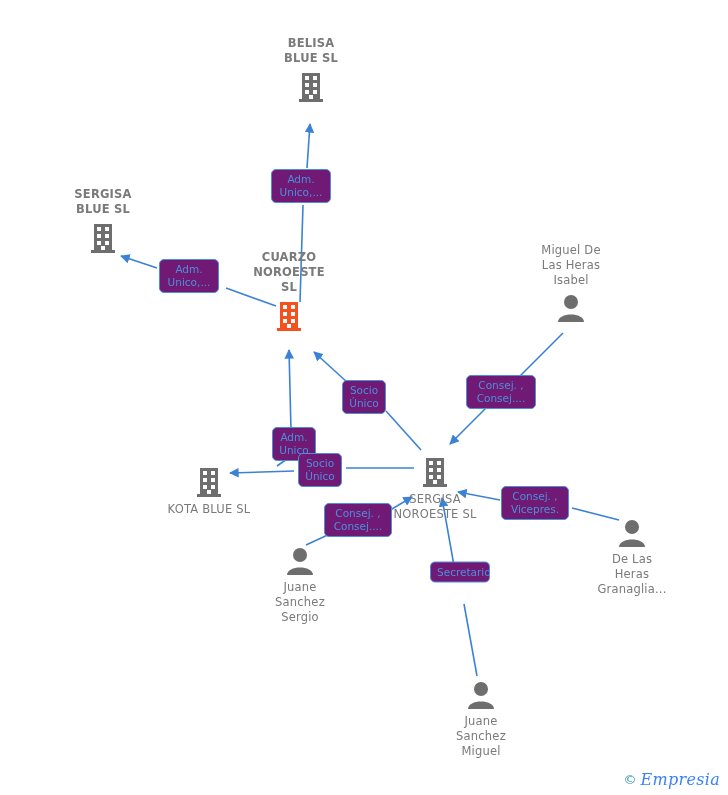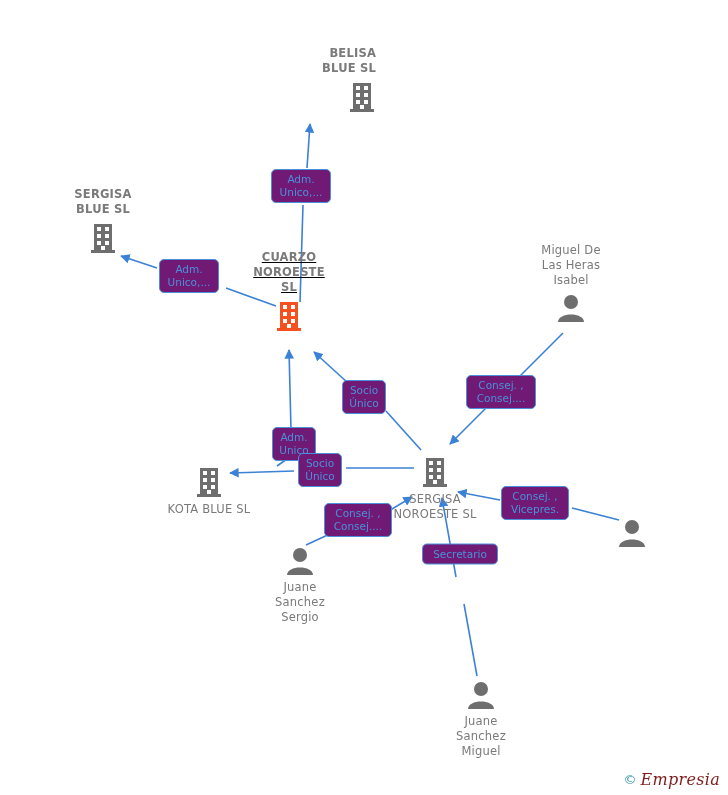--- a/index.html
+++ b/index.html
@@ -68,21 +68,21 @@
     display: flex;
     align-items: center;
     gap: 4px;
     font-size: 15px;
   }
   .watermark .copy {
     color: #2f8f9d;
     font-size: 13px;
   }
   .watermark .brand {
-    color: #7f1d1d;
+    color: #3b82f6;
     font-family: "DejaVu Serif", "Liberation Serif", serif;
     font-style: italic;
     font-size: 16px;
     letter-spacing: 0.3px;
   }
 </style>
 </head>
 <body>
 
 <div id="canvas">
@@ -133,21 +133,21 @@
       <line x1="306" y1="545" x2="332" y2="533" stroke="#3b82d6" stroke-width="1.6"></line>
       <line x1="387" y1="512" x2="412" y2="497" stroke="#3b82d6" stroke-width="1.6" marker-end="url(#arrow)"></line>
     </g>
 
     <g>
       <line x1="477" y1="676" x2="464" y2="604" stroke="#3b82d6" stroke-width="1.6"></line>
       <line x1="456" y1="577" x2="442" y2="498" stroke="#3b82d6" stroke-width="1.6" marker-end="url(#arrow)"></line>
     </g>
   </svg>
 
-  <div class="node company label-top" style="left:311px; top:46px;text-align:right;">
+  <div class="node company label-top" style="left:311px; top:36px;">
     <span class="node-label">BELISA
 BLUE  SL</span>
     <span class="icon-wrap">
       <svg width="28" height="32" viewBox="0 0 28 32" xmlns="http://www.w3.org/2000/svg">
         <rect x="5" y="2" width="18" height="26" fill="#6e6e6e"></rect>
         <rect x="2" y="28" width="24" height="3" fill="#6e6e6e"></rect>
         <rect x="8" y="5" width="4" height="4" fill="#ffffff"></rect>
         <rect x="16" y="5" width="4" height="4" fill="#ffffff"></rect>
         <rect x="8" y="12" width="4" height="4" fill="#ffffff"></rect>
         <rect x="16" y="12" width="4" height="4" fill="#ffffff"></rect>
@@ -169,21 +169,21 @@
         <rect x="16" y="5" width="4" height="4" fill="#ffffff"></rect>
         <rect x="8" y="12" width="4" height="4" fill="#ffffff"></rect>
         <rect x="16" y="12" width="4" height="4" fill="#ffffff"></rect>
         <rect x="8" y="19" width="4" height="4" fill="#ffffff"></rect>
         <rect x="16" y="19" width="4" height="4" fill="#ffffff"></rect>
         <rect x="12" y="24" width="4" height="4" fill="#ffffff"></rect>
       </svg>
     </span>
   </div>
 
-  <div class="node company label-top" style="left:289px; top:250px;text-decoration:underline;">
+  <div class="node company label-top" style="left:289px; top:250px;">
     <span class="node-label">CUARZO
 NOROESTE
 SL</span>
     <span class="icon-wrap">
       <svg width="28" height="32" viewBox="0 0 28 32" xmlns="http://www.w3.org/2000/svg">
         <rect x="5" y="2" width="18" height="26" fill="#f4511e"></rect>
         <rect x="2" y="28" width="24" height="3" fill="#f4511e"></rect>
         <rect x="8" y="5" width="4" height="4" fill="#ffffff"></rect>
         <rect x="16" y="5" width="4" height="4" fill="#ffffff"></rect>
         <rect x="8" y="12" width="4" height="4" fill="#ffffff"></rect>
@@ -242,20 +242,23 @@
     <span class="node-label">KOTA BLUE SL</span>
   </div>
 
   <div class="node person label-bottom" style="left:632px; top:518px;">
     <span class="icon-wrap">
       <svg width="28" height="30" viewBox="0 0 28 30" xmlns="http://www.w3.org/2000/svg">
         <circle cx="14" cy="9" r="7" fill="#6e6e6e"></circle>
         <path d="M1 29 C1 19 27 19 27 29 Z" fill="#6e6e6e"></path>
       </svg>
     </span>
+    <span class="node-label">De Las
+Heras
+Granaglia...</span>
   </div>
 
   <div class="node person label-bottom" style="left:300px; top:546px;">
     <span class="icon-wrap">
       <svg width="28" height="30" viewBox="0 0 28 30" xmlns="http://www.w3.org/2000/svg">
         <circle cx="14" cy="9" r="7" fill="#6e6e6e"></circle>
         <path d="M1 29 C1 19 27 19 27 29 Z" fill="#6e6e6e"></path>
       </svg>
     </span>
     <span class="node-label">Juane
@@ -292,20 +295,20 @@
 
   <div class="edge-label" style="left:320px; top:470px; width:44px;">Socio
 Único</div>
 
   <div class="edge-label" style="left:535px; top:503px; width:68px;">Consej. ,
 Vicepres.</div>
 
   <div class="edge-label" style="left:358px; top:520px; width:68px;">Consej. ,
 Consej....</div>
 
-  <div class="edge-label" style="left:460px; top:554px; width:76px;">Secretario</div>
+  <div class="edge-label" style="left:460px; top:572px; width:60px;">Secretario</div>
 
   <div class="watermark">
     <span class="copy">©</span>
     <span class="brand">Empresia</span>
   </div>
 
 </div>
 
 </body></html>

